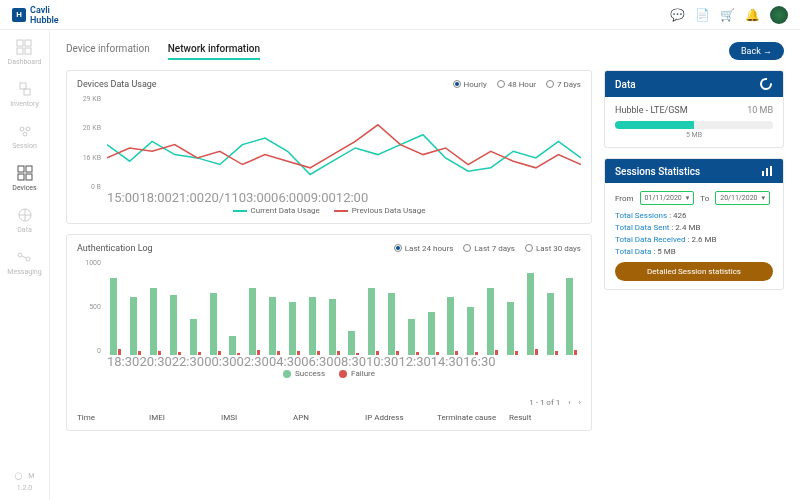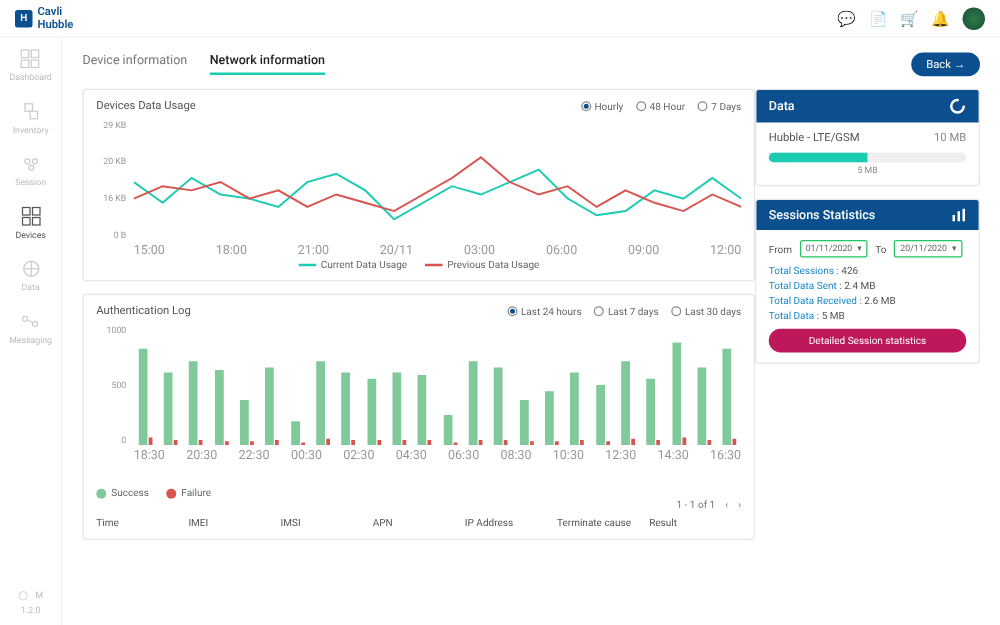--- a/index.html
+++ b/index.html
@@ -15,60 +15,60 @@
 .side-item{display:flex;flex-direction:column;align-items:center;gap:2px;color:#bbb;cursor:pointer;font-size:7px}
 .side-item.active{color:#555}
 .side-item .ic{width:18px;height:18px;display:flex;align-items:center;justify-content:center}
 .side-footer{margin-top:auto;padding-bottom:8px;display:flex;flex-direction:column;align-items:center;gap:4px;color:#bbb;font-size:7px}
 .main{flex:1;padding:12px 16px;overflow-y:auto;background:#fff}
 .tabs-row{display:flex;align-items:center;justify-content:space-between;margin-bottom:10px}
 .tabs{display:flex;gap:18px}
 .tab{font-size:10px;color:#777;padding-bottom:4px;cursor:pointer}
 .tab.active{color:#222;border-bottom:2px solid #1cccb0;font-weight:500}
 .back-btn{background:#0b4f8f;color:#fff;border-radius:12px;padding:4px 12px;font-size:9px;cursor:pointer}
-.content-row{display:flex;}
+.content-row{display:flex;gap:12px}
 .left-col{flex:1}
 .right-col{width:180px;display:flex;flex-direction:column;gap:10px}
 .panel{border:1px solid #e5e5e5;border-radius:3px;padding:8px 10px;margin-bottom:10px}
 .panel-head{display:flex;justify-content:space-between;align-items:center;margin-bottom:6px}
 .panel-title{font-size:9px;color:#555}
 .radio-group{display:flex;gap:10px;font-size:8px;color:#666;align-items:center}
 .radio{display:flex;align-items:center;gap:3px;cursor:pointer}
 .r-dot{width:8px;height:8px;border:1px solid #888;border-radius:50%;display:inline-block;position:relative}
 .r-dot.on::after{content:"";position:absolute;inset:1px;background:#0b4f8f;border-radius:50%}
 .chart{position:relative;height:110px}
 .y-axis{position:absolute;left:0;top:0;bottom:14px;width:28px;display:flex;flex-direction:column;justify-content:space-between;font-size:7px;color:#999;text-align:right;padding-right:4px}
 .plot{position:absolute;left:30px;right:0;top:0;bottom:14px}
-.x-axis{position:absolute;left:30px;right:0;bottom:0;display:flex;justify-content:space-between;font-size:10px;color:#999}
+.x-axis{position:absolute;left:30px;right:0;bottom:0;display:flex;justify-content:flex-start;font-size:13px;color:#999}
 .legend{display:flex;justify-content:center;gap:14px;font-size:8px;color:#666;margin-top:1px}
 .leg-item{display:flex;align-items:center;gap:4px}
 .leg-sw{width:14px;height:2px}
 .bar-chart{position:relative;height:110px}
 .bars{position:absolute;left:30px;right:0;top:0;bottom:14px;display:flex;align-items:flex-end;gap:2px}
 .bar-grp{flex:1;display:flex;align-items:flex-end;gap:1px;justify-content:center}
 .bar-s{background:#7fc99a;width:7px}
 .bar-f{background:#d9534f;width:3px}
-.bar-legend{display:flex;gap:14px;font-size:8px;color:#666;margin-top:20px}
+.bar-legend{display:flex;justify-content:center;gap:14px;font-size:8px;color:#666;margin-top:0}
 .dot-sw{width:8px;height:8px;border-radius:50%}
-.pager{display:flex;justify-content:flex-end;align-items:flex-end;gap:8px;font-size:8px;color:#777;margin-top:0}
+.pager{display:flex;justify-content:flex-end;align-items:flex-end;gap:8px;font-size:8px;color:#777;margin-top:20px}
 .tbl-head{display:flex;font-size:8px;color:#555;margin-top:6px}
 .tbl-head span{flex:1}
 .card{border:1px solid #e5e5e5;border-radius:3px;overflow:hidden}
 .card-head{background:#0b4f8f;color:#fff;padding:6px 10px;display:flex;justify-content:space-between;align-items:center;font-size:10px;font-weight:500}
 .card-body{padding:8px 10px;font-size:8px;color:#555}
 .data-row{display:flex;justify-content:space-between;margin-bottom:6px;font-size:9px}
 .data-val{color:#888}
 .prog{height:8px;background:#eee;border-radius:4px;overflow:hidden;position:relative}
 .prog-fill{height:100%;background:#1cccb0;width:50%}
 .prog-lbl{text-align:center;font-size:7px;color:#888;margin-top:2px}
 .date-row{display:flex;gap:6px;align-items:center;margin-bottom:6px;font-size:8px}
 .date-sel{border:1px solid #22c55e;border-radius:2px;padding:2px 4px;font-size:7px;color:#666;display:flex;align-items:center;gap:4px}
 .stat-line{font-size:8px;margin-bottom:3px}
 .stat-line .k{color:#1b87c9}
-.detail-btn{background:#be185d;color:#fff;text-align:center;border-radius:12px;padding:5px;font-size:8px;margin-top:6px;cursor:pointer}
+.detail-btn{background:#a16207;color:#fff;text-align:center;border-radius:12px;padding:5px;font-size:8px;margin-top:6px;cursor:pointer}
 svg{display:block}
 </style>
 </head>
 <body>
 
 <div class="header">
   <div class="logo">
     <div class="logo-mark">H</div>
     <div>
       <div>Cavli</div>

